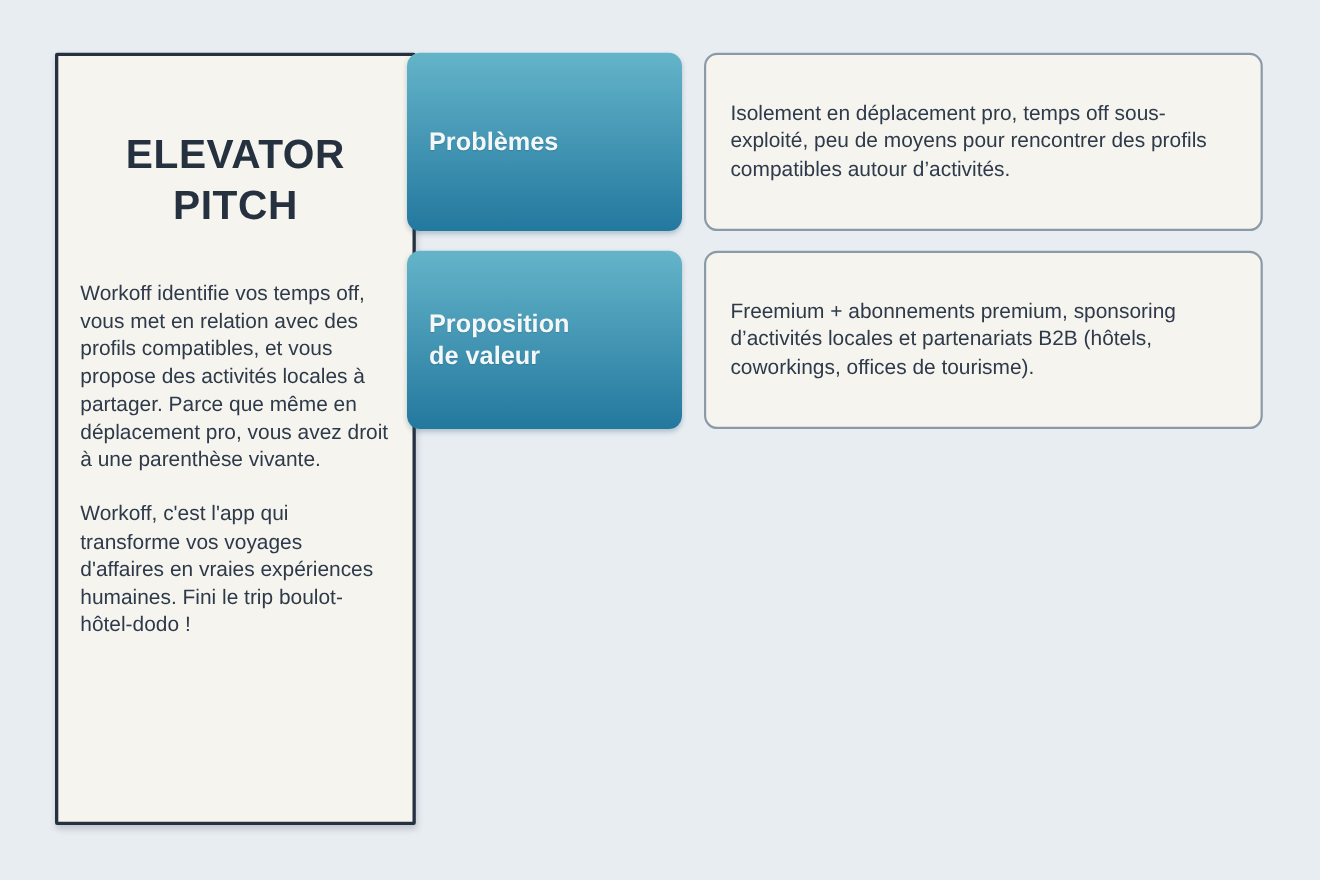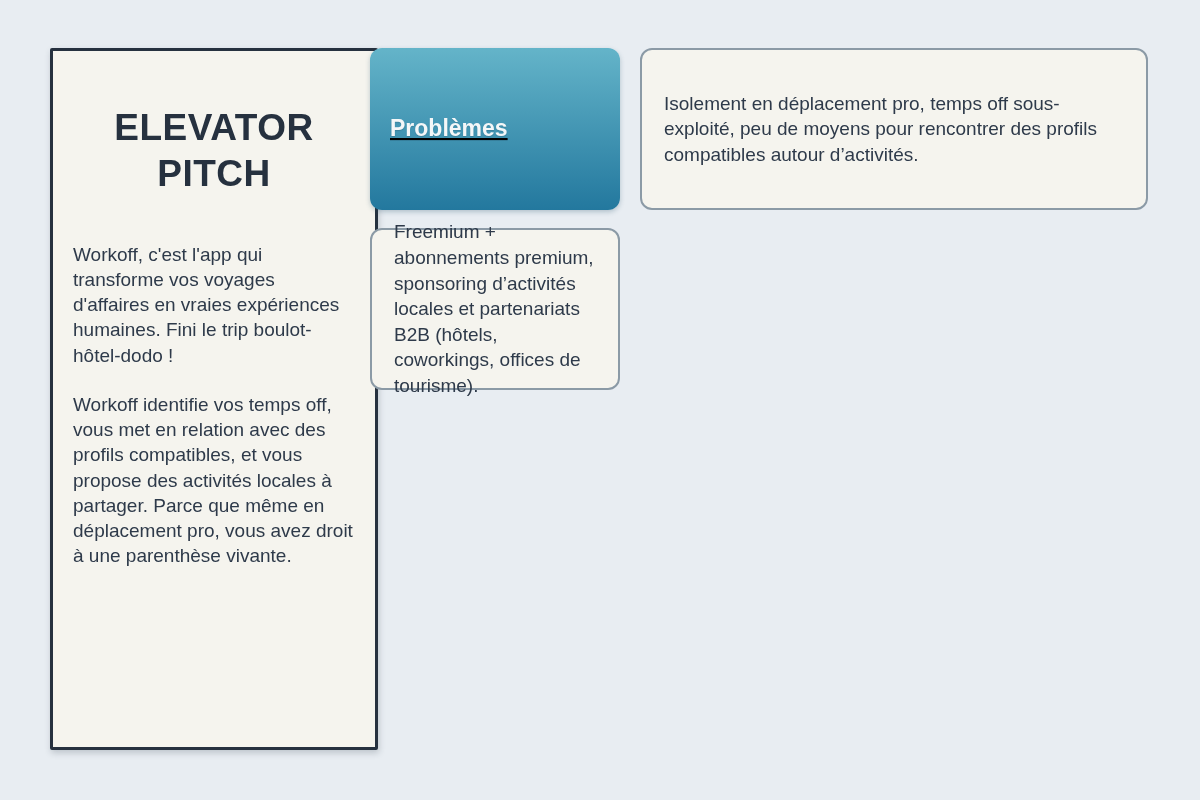--- a/index.html
+++ b/index.html
@@ -24,21 +24,21 @@
 
   
   .pitch-card {
     position: absolute;
     left: 50px; top: 48px;
     width: 328px; height: 702px;
     background: var(--card-bg);
     border: 3px solid var(--navy);
     border-radius: 2px;
     box-shadow: 1px 3px 6px rgba(40,55,70,0.22);
-    padding: 4px 20px;
+    padding: 17px 20px;
   }
   .pitch-title {
     margin-top: 50px;
     text-align: center;
     font-size: 37px;
     line-height: 1.25;
     font-weight: 800;
     letter-spacing: 0.5px;
     color: var(--navy);
   }
@@ -62,21 +62,20 @@
     row-gap: 18px;
   }
   .label-box {
     border-radius: 12px;
     background: linear-gradient(180deg, var(--teal-top) 0%, var(--teal-bottom) 100%);
     box-shadow: 0 2px 5px rgba(35,80,105,0.28);
     display: flex;
     align-items: center;
     padding-left: 20px;
     padding-right: 12px;
-    text-decoration: underline;
   }
   .label-text {
     color: var(--label-text);
     font-size: 23px;
     font-weight: 700;
     line-height: 1.28;
     white-space: pre-line;
     text-shadow: 0 1px 1px rgba(30,70,90,0.25);
   }
   .content-box {
@@ -95,33 +94,37 @@
     white-space: pre-line;
   }
 </style>
 </head>
 <body>
 
 <div class="canvas">
 
   <aside class="pitch-card">
     <h1 class="pitch-title">ELEVATOR PITCH</h1>
+    <p class="pitch-paragraph">Workoff identifie vos temps off, vous met en relation avec des profils compatibles, et vous propose des activités locales à partager. Parce que même en déplacement pro, vous avez droit à une parenthèse vivante.</p>
     <p class="pitch-paragraph">Workoff, c'est l'app qui transforme vos voyages d'affaires en vraies expériences humaines. Fini le trip boulot-hôtel-dodo !</p>
-    <p class="pitch-paragraph">Workoff identifie vos temps off, vous met en relation avec des profils compatibles, et vous propose des activités locales à partager. Parce que même en déplacement pro, vous avez droit à une parenthèse vivante.</p>
   </aside>
 
   <section class="rows">
 
     <div class="label-box">
       <span class="label-text">Problèmes</span>
     </div>
     <div class="content-box">
       <p class="content-text">Isolement en déplacement pro, temps off sous-exploité, peu de moyens pour rencontrer des profils compatibles autour d’activités.</p>
     </div>
 
+    <div class="label-box">
+      <span class="label-text">Proposition
+de valeur</span>
+    </div>
 
 
     <div class="content-box">
       <p class="content-text">Freemium + abonnements premium, sponsoring d’activités locales et partenariats B2B (hôtels, coworkings, offices de tourisme).</p>
     </div>
 
   </section>
 </div>
 
 </body></html>

